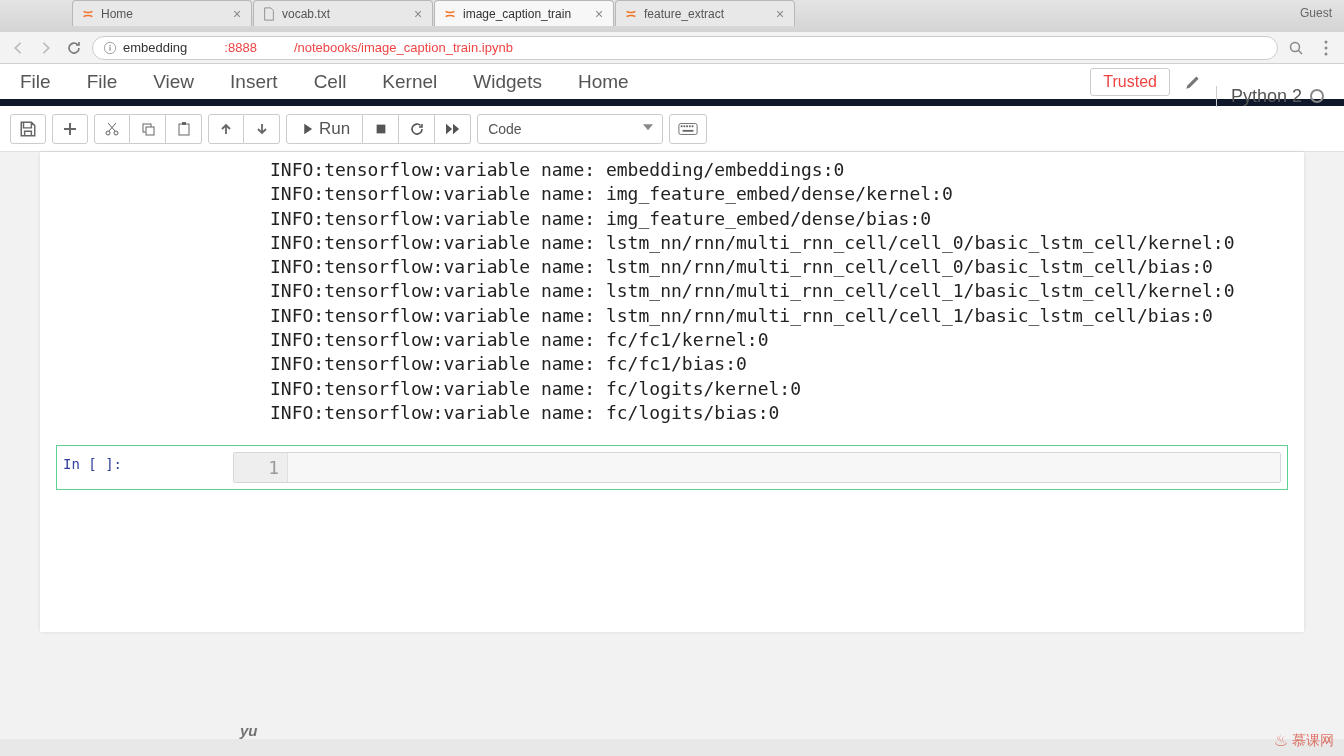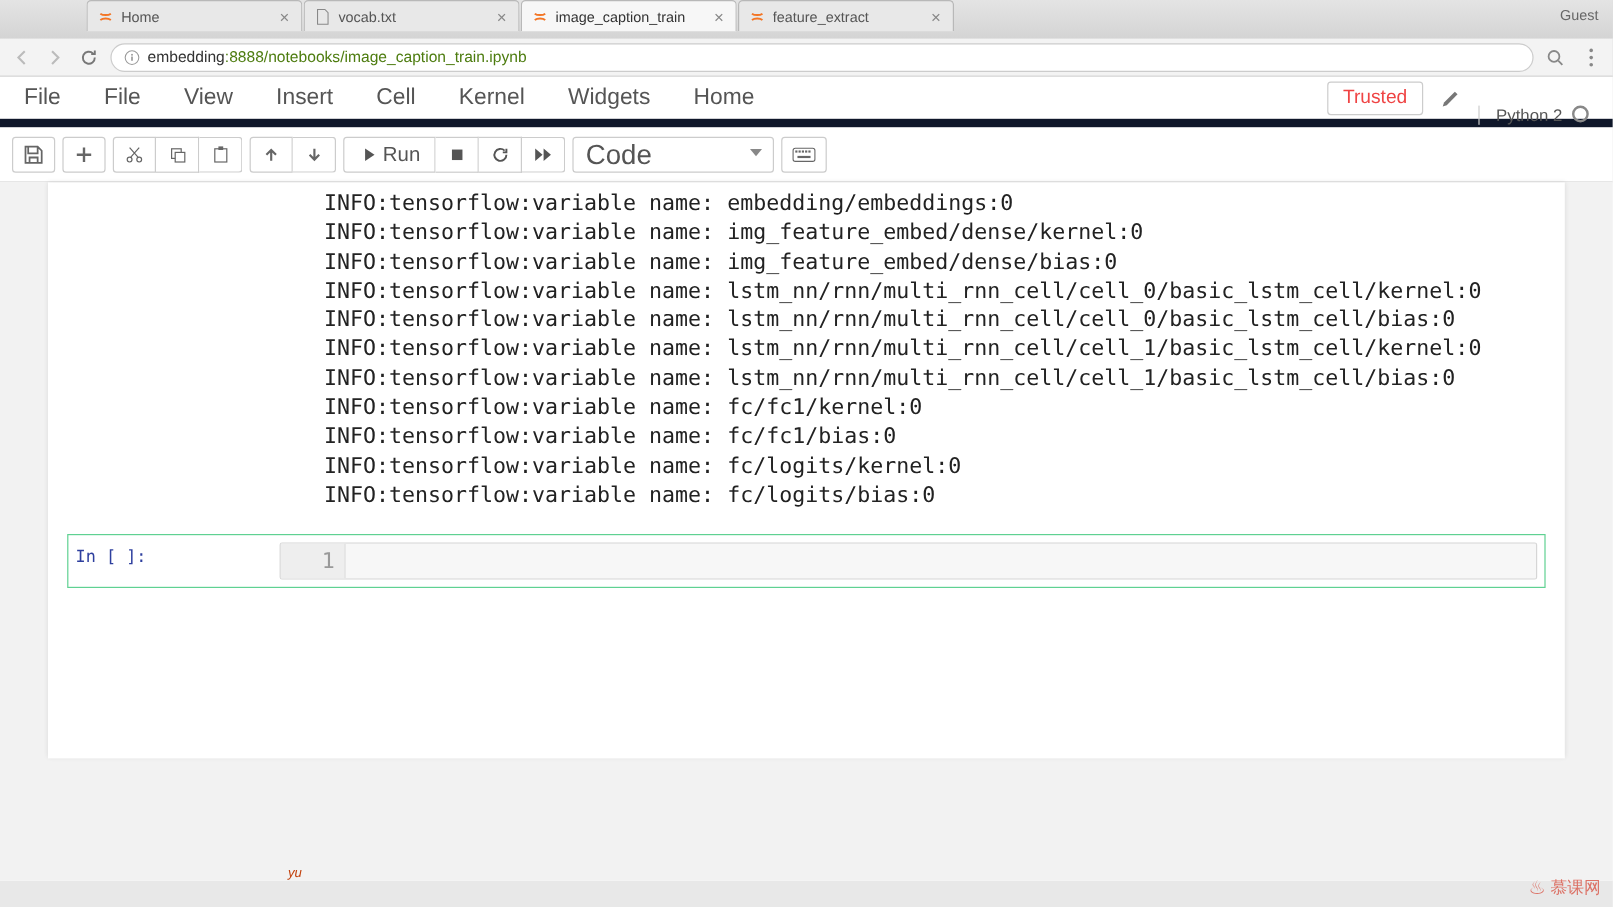--- a/index.html
+++ b/index.html
@@ -18,61 +18,61 @@
 .tab.active { background: #f7f7f7; color: #333; }
 .tab-icon { width: 14px; height: 14px; margin-right: 6px; flex-shrink: 0; }
 .tab-title { flex: 1; white-space: nowrap; overflow: hidden; text-overflow: ellipsis; }
 .tab-close { width: 12px; height: 12px; color: #888; font-size: 14px; line-height: 12px; text-align: center; cursor: pointer; }
 .guest-label { position: absolute; right: 12px; top: 6px; font-size: 12px; color: #666; }
 
 .addr-bar { display: flex; align-items: center; height: 32px; padding: 0 8px; background: #f3f3f3; border-bottom: 1px solid #d0d0d0; gap: 8px; }
 .nav-btn { width: 20px; height: 20px; color: #888; display: flex; align-items: center; justify-content: center; }
 .addr-box { flex: 1; display: flex; align-items: center; height: 24px; border: 1px solid #ccc; border-radius: 12px; background: #fff; padding: 0 10px; font-size: 13px; color: #555; }
 .addr-box .host { color: #333; }
-.addr-box .rest { color: #4d7c0f; }
+.addr-box .rest { color: #ef4444; margin-left: 37px; }
 .addr-icon { width: 14px; height: 14px; margin-right: 6px; color: #888; }
 .addr-right { display: flex; gap: 10px; align-items: center; }
 
 
 .notebook-container { background: #fff; margin: 0; }
 .menubar { display: flex; align-items: center; height: 42px; padding: 0 20px; border-bottom: 7px solid #0f172a; }
 .menu-items { display: flex; gap: 36px; font-size: 19px; color: #555; }
 .menu-item { cursor: pointer; }
 .menubar-right { margin-left: auto; display: flex; align-items: center; gap: 14px; }
 .trusted-btn { border: 1px solid #ccc; border-radius: 3px; padding: 4px 12px; font-size: 16px; color: #ef4444; background: #fff; }
 .edit-icon-btn { color: #666; font-size: 18px; }
-.kernel-ind { display: flex; align-items: flex-start; gap: 8px; font-size: 14px; color: #555; border-left: 1px solid #ccc; padding-left: 14px; margin-top: 29px; }
+.kernel-ind { display: flex; align-items: center; gap: 8px; font-size: 18px; color: #555; border-left: 1px solid #ccc; padding-left: 14px; margin-top: 29px; }
 .kernel-circle { width: 14px; height: 14px; border: 2px solid #888; border-radius: 50%; }
 
 .toolbar { display: flex; align-items: center; height: 46px; padding: 0 10px; border-bottom: 1px solid #e0e0e0; gap: 6px; }
 .tb-group { display: flex; gap: 0; }
 .tb-btn { height: 30px; min-width: 36px; border: 1px solid #ccc; background: #fff; border-radius: 3px; display: flex; align-items: center; justify-content: center; padding: 0 8px; color: #555; cursor: pointer; }
 .tb-group .tb-btn { border-radius: 0; }
 .tb-group .tb-btn:first-child { border-radius: 3px 0 0 3px; }
 .tb-group .tb-btn:last-child { border-radius: 0 3px 3px 0; }
 .tb-group .tb-btn + .tb-btn { border-left: none; }
 .run-btn { gap: 6px; font-size: 17px; padding: 0 12px; }
-.celltype-select { height: 30px; border: 1px solid #ccc; border-radius: 3px; padding: 0 28px 0 10px; font-size: 23px; color: #555; background: #fff; appearance: none; position: relative; width: 168px; }
+.celltype-select { height: 30px; border: 1px solid #ccc; border-radius: 3px; padding: 0 28px 0 10px; font-size: 14px; color: #555; background: #fff; appearance: none; position: relative; width: 186px; }
 .select-wrap { position: relative; }
 .select-wrap::after { content: ""; position: absolute; right: 10px; top: 50%; width: 0; height: 0; border-left: 5px solid transparent; border-right: 5px solid transparent; border-top: 6px solid #888; transform: translateY(-80%); }
 .select-wrap::before { content: ""; position: absolute; right: 10px; top: 50%; width: 0; height: 0; border-left: 5px solid transparent; border-right: 5px solid transparent; border-bottom: 6px solid #888; transform: translateY(20%); }
 
 
 .nb-body { background: #f2f2f2; padding: 0; }
 .nb-page { background: #fff; margin: 0 40px; box-shadow: 0 0 4px rgba(0,0,0,0.1); min-height: 480px; padding-bottom: 30px; }
 
 .output-area { padding: 6px 30px 10px 230px; font-family: "Menlo", "Consolas", monospace; font-size: 18px; line-height: 1.35; color: #222; white-space: pre-wrap; word-break: break-all; }
 
 .cell { margin: 10px 16px 0 16px; border: 1px solid #5fd192; padding: 6px; display: flex; }
 .prompt { width: 170px; text-align: left; padding: 4px 10px 0 0; font-family: monospace; font-size: 14px; color: #2e3f9e; }
 .code-input { flex: 1; display: flex; border: 1px solid #d6d6d6; background: #f7f7f7; border-radius: 2px; }
 .gutter { width: 54px; background: #eeeeee; border-right: 1px solid #e0e0e0; font-family: monospace; font-size: 18px; color: #999; text-align: right; padding: 4px 8px 4px 0; }
 .code-text { flex: 1; padding: 4px 6px; min-height: 24px; }
 
-.footer-text { margin: 90px 0 0 240px; font-size: 11px; color: #c2410c; font-style: italic; }
+.footer-text { margin: 90px 0 0 240px; font-size: 15px; color: #737373; font-style: italic; font-weight: bold; }
 
 .watermark { position: absolute; right: 10px; bottom: 6px; font-size: 14px; color: #d84a3a; display: flex; align-items: center; gap: 4px; opacity: 0.75; }
 .watermark-icon { font-size: 16px; }
 
 svg { display: block; }
 </style>
 </head>
 <body>
 
 <div class="browser-chrome">

